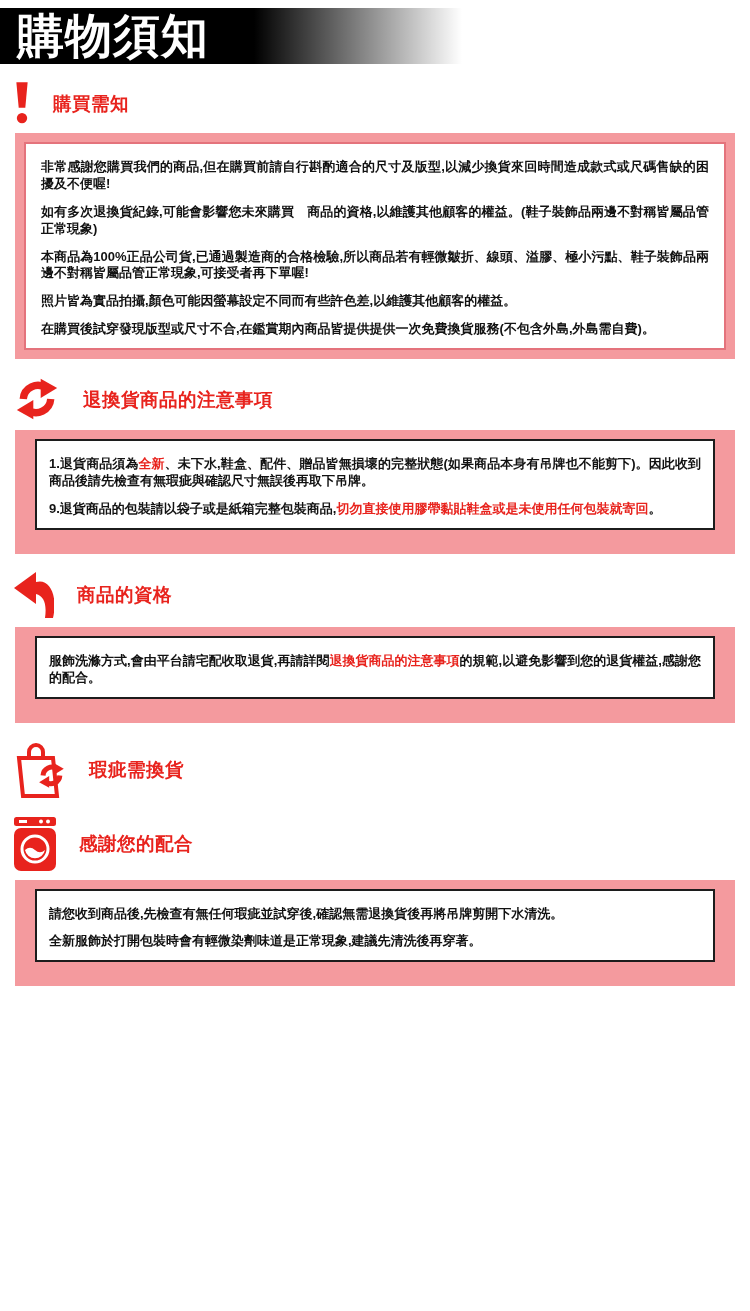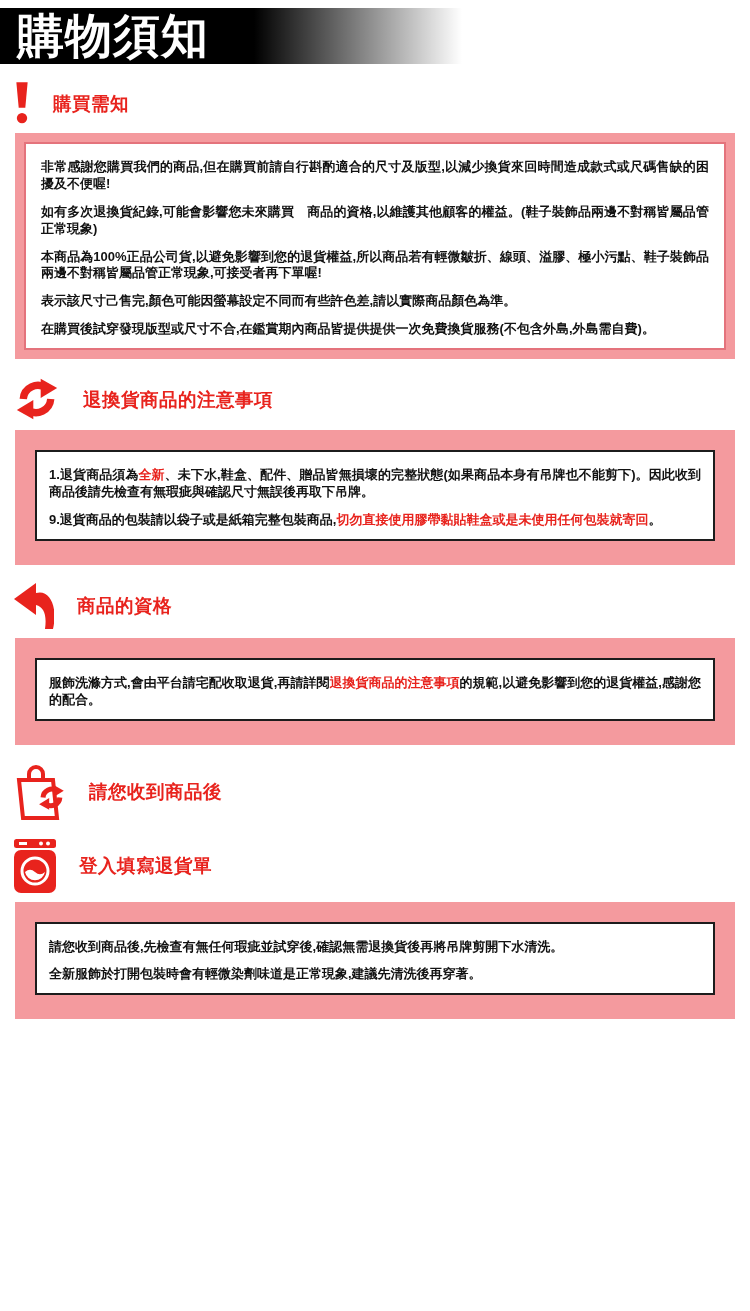--- a/index.html
+++ b/index.html
@@ -65,21 +65,21 @@
     border:9px solid var(--pink);
   }
   .box-a-inner{
     border:2px solid var(--rose);
     padding:4px 15px 10px;
     background:#fff;
   }
   .box-b{
     margin:0 15px;
     background:var(--pink);
-    padding:20px 20px 24px;
+    padding:9px 20px 24px;
   }
   .box-b-inner{
     background:#fff;
     border:2px solid var(--frame);
     padding:4px 12px 10px;
   }
   .box p{
     margin:11px 0 0;
     font-size:13px;
     font-weight:bold;
@@ -103,22 +103,22 @@
             <path fill="currentColor" d="M2.5 0h12l-2.5 27h-7Z"></path>
             <circle fill="currentColor" cx="8.5" cy="38" r="5.5"></circle>
           </svg>
         </span>
         <h2 class="sec-title">購買需知</h2>
       </div>
       <div class="box box-a">
         <div class="box-a-inner">
           <p><span>非常感謝您購買我們的商品,但在購買前請自行斟酌適合的尺寸及版型,以減少換貨來回時間造成款式或尺碼售缺的困擾及不便喔!</span></p>
           <p><span>如有多次退換貨紀錄,可能會影響您未來購買　商品的資格,以維護其他顧客的權益。(鞋子裝飾品兩邊不對稱皆屬品管正常現象)</span></p>
-          <p><span>本商品為100%正品公司貨,以避免影響到您的退貨權益,所以商品若有輕微皺折、線頭、溢膠、極小污點、鞋子裝飾品兩邊不對稱皆屬品管正常現象,可接受者再下單喔!</span></p>
-          <p><span>表示該尺寸己售完,顏色可能因螢幕設定不同而有些許色差,請以實際商品顏色為準。</span></p>
+          <p><span>本商品為100%正品公司貨,已通過製造商的合格檢驗,所以商品若有輕微皺折、線頭、溢膠、極小污點、鞋子裝飾品兩邊不對稱皆屬品管正常現象,可接受者再下單喔!</span></p>
+          <p><span>照片皆為實品拍攝,顏色可能因螢幕設定不同而有些許色差,以維護其他顧客的權益。</span></p>
           <p><span>在購買後試穿發現版型或尺寸不合,在鑑賞期內商品皆提供提供一次免費換貨服務(不包含外島,外島需自費)。</span></p>
         </div>
       </div>
       <div class="sec-head">
         <span class="sec-icon">
           <svg width="46" height="44" viewBox="0 0 48 48">
             <g fill="none" stroke="currentColor" stroke-width="8">
               <path d="M9 24 A16 16 0 0 1 34 12"></path>
               <path d="M39 24 A16 16 0 0 1 14 36"></path>
             </g>
@@ -155,35 +155,35 @@
             <g transform="translate(24,21) scale(0.56)">
               <g fill="none" stroke="currentColor" stroke-width="9">
                 <path d="M9 24 A16 16 0 0 1 34 12"></path>
                 <path d="M39 24 A16 16 0 0 1 14 36"></path>
               </g>
               <polygon fill="currentColor" points="28,2 46,12 28,23"></polygon>
               <polygon fill="currentColor" points="20,25 2,36 20,46"></polygon>
             </g>
           </svg>
         </span>
-        <h2 class="sec-title">請您收到商品後</h2>
+        <h2 class="sec-title">瑕疵需換貨</h2>
       </div>
       <div class="sec-head">
         <span class="sec-icon">
           <svg width="42" height="54" viewBox="0 0 42 54">
             <rect x="0" y="0" width="42" height="9" rx="2.5" fill="currentColor"></rect>
             <rect x="5" y="3" width="8" height="3" fill="#fff"></rect>
             <circle cx="27" cy="4.5" r="2" fill="#fff"></circle>
             <circle cx="34" cy="4.5" r="2" fill="#fff"></circle>
             <rect x="0" y="11" width="42" height="43" rx="7" fill="currentColor"></rect>
             <circle cx="21" cy="32" r="13" fill="none" stroke="#fff" stroke-width="3"></circle>
             <path d="M11 33 q5 -4.5 10 0 q5 4.5 10 0 a10.2 10.2 0 0 1 -20 0 Z" fill="#fff"></path>
           </svg>
         </span>
-        <h2 class="sec-title">登入填寫退貨單</h2>
+        <h2 class="sec-title">感謝您的配合</h2>
       </div>
       <div class="box box-b">
         <div class="box-b-inner">
           <p><span>請您收到商品後,先檢查有無任何瑕疵並試穿後,確認無需退換貨後再將吊牌剪開下水清洗。</span></p>
           <p><span>全新服飾於打開包裝時會有輕微染劑味道是正常現象,建議先清洗後再穿著。</span></p>
         </div>
       </div>
     </div>
 </div>
 

